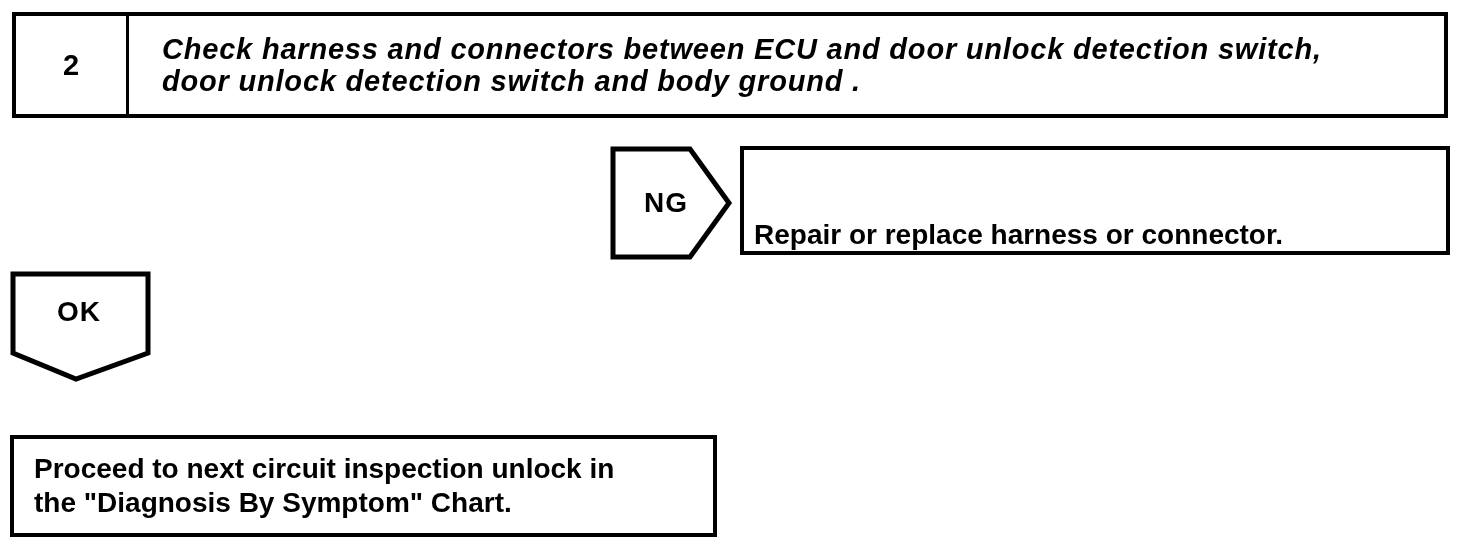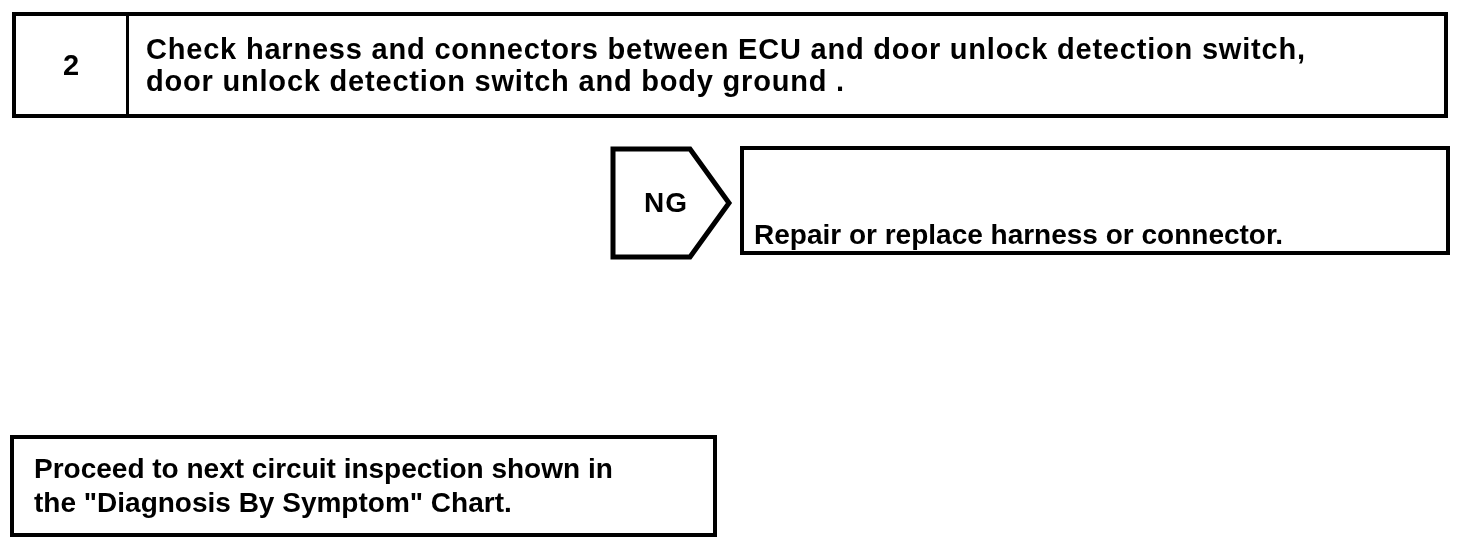--- a/index.html
+++ b/index.html
@@ -38,25 +38,26 @@
     border-right: 3px solid #000000;
     display: flex;
     align-items: center;
     justify-content: center;
     font-size: 29px;
   }
   .step-instruction {
     flex: 1;
     display: flex;
     align-items: center;
-    padding-left: 17px;
+    padding-left: 33px;
     font-size: 29px;
     line-height: 32px;
     letter-spacing: 0.8px;
     white-space: pre-line;
+    font-style: italic;
   }
   
   .shape-wrap {
     position: absolute;
     padding-left: 41px;
   }
   .shape-wrap svg {
     position: absolute;
     left: 0;
     top: 0;
@@ -132,19 +133,25 @@
     <svg width="124" height="114" viewBox="0 0 124 114">
       <polygon points="3,3 80,3 119,57 80,111 3,111" fill="#ffffff" stroke="#000000" stroke-width="5" stroke-linejoin="miter"></polygon>
     </svg>
     <span class="shape-label">NG</span>
   </div>
 
   <div class="box ng-action">
     <span>Repair or replace harness or connector.</span>
   </div>
 
+  <div class="shape-wrap ok-shape">
+    <svg width="141" height="113" viewBox="0 0 141 113">
+      <polygon points="3,3 138,3 138,82 66,108 3,82" fill="#ffffff" stroke="#000000" stroke-width="5" stroke-linejoin="miter"></polygon>
+    </svg>
+    <span class="shape-label">OK</span>
+  </div>
 
   <div class="box ok-action">
-    <span>Proceed to next circuit inspection shown in
+    <span>Proceed to next circuit inspection unlock in
 the "Diagnosis By Symptom" Chart.</span>
   </div>
 
 </div>
 
 </body></html>

